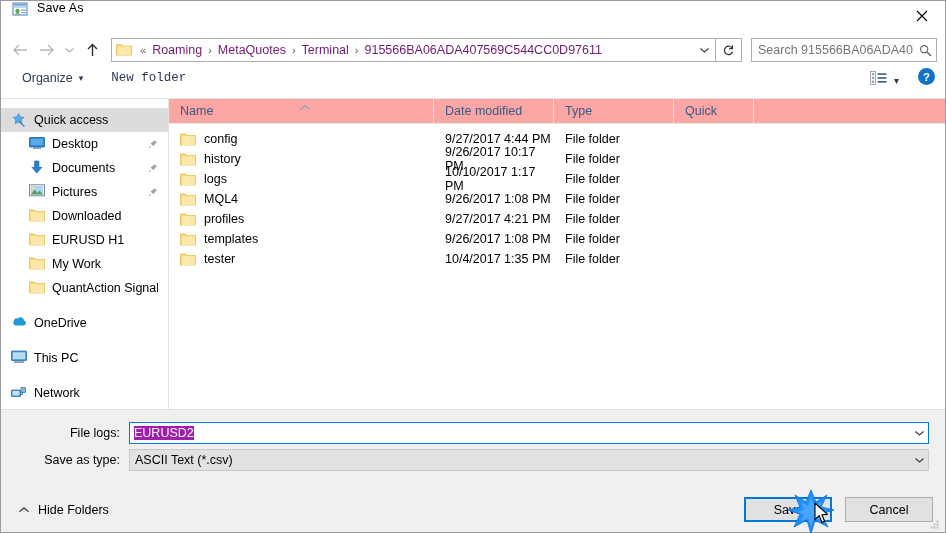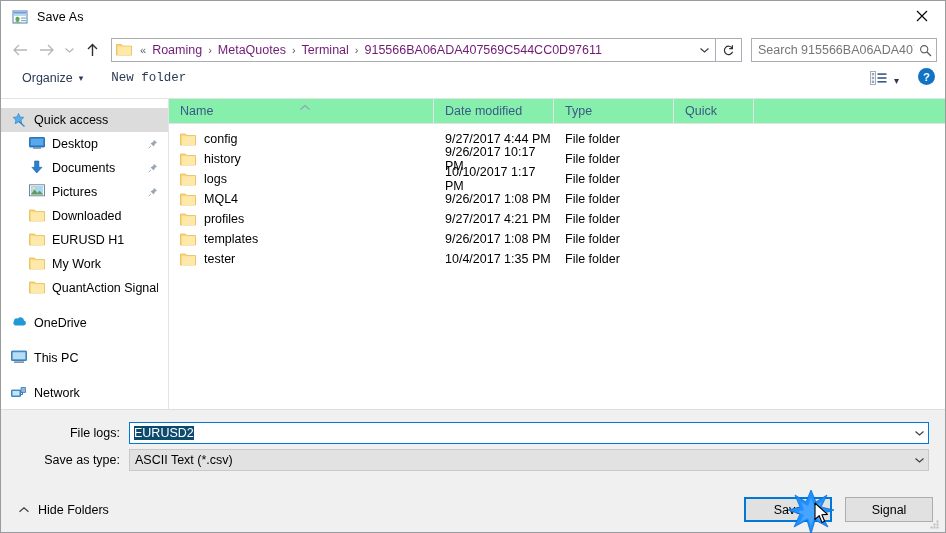--- a/index.html
+++ b/index.html
@@ -14,21 +14,21 @@
     width: 946px; height: 533px;
     background: #ffffff;
     border: 1px solid #999b9d;
     display: flex; flex-direction: column;
   }
 
   
   #titlebar {
     height: 31px; flex: 0 0 31px;
     background: #ffffff;
-    display: flex; align-items: center;
+    display: flex; align-items: flex-start;
     position: relative;
   }
   #title-icon {
     width: 16px; height: 16px;
     margin-left: 11px; margin-right: 9px;
     position: relative; flex: 0 0 16px;
   }
   #title-text {
     font-size: 12.5px; color: #000000;
     letter-spacing: 0.1px;
@@ -153,21 +153,21 @@
   .lvl1 { padding-left: 28px; }
   .grp { margin-top: 11px; }
 
   
   #filelist { flex: 1 1 auto; display: flex; flex-direction: column; min-width: 0; }
   #colheader {
     height: 25px; flex: 0 0 25px;
     display: flex; align-items: flex-end;
     border-bottom: 1px solid #e3e3e3;
     position: relative;
-    background: #86efac;
+    background: #fca5a5;
   }
   .col {
     font-size: 12.5px; color: #3a5a87;
     height: 24px; display: flex; align-items: center;
     padding-left: 11px;
     border-right: 1px solid #e3e3e3;
     flex: 0 0 auto; position: relative;
   }
   .col.cname  { width: 265px; }
   .col.cdate  { width: 120px; }
@@ -202,21 +202,21 @@
     font-size: 12.5px; color: #000000;
   }
   .combo {
     flex: 1 1 auto; height: 22px; margin-right: 16px;
     display: flex; align-items: center;
     min-width: 0;
   }
   #filename-combo { border: 1px solid #0078d7; background: #ffffff; }
   #filetype-combo { border: 1px solid #c9c9c9; background: #e2e2e2; }
   .combo-val { flex: 1 1 auto; font-size: 12.5px; padding-left: 4px; overflow: hidden; white-space: nowrap; }
-  #filename-value { background: #0c4a6e; color: #ffffff; display: inline; padding: 1px 0; }
+  #filename-value { background: #a21caf; color: #ffffff; display: inline; padding: 1px 0; }
   #filetype-value { color: #000000; padding-left: 5px; }
   .combo-arrow { width: 17px; flex: 0 0 17px; display: flex; align-items: center; justify-content: center; }
 
   
   #footer {
     flex: 0 0 45px; background: #f0f0f0;
     display: flex; align-items: center;
     position: relative; padding: 0 12px;
   }
   #hide-folders {
@@ -642,21 +642,21 @@
           <path d="M1.5 5.8 L6 1.8 L10.5 5.8" stroke="#404040" stroke-width="1.2" fill="none"></path>
         </svg>
       </span>
       <span>Hide Folders</span>
     </div>
     <div id="footer-spacer"></div>
     <div class="dlgbtn" id="save-btn">
       <span>Save</span>
     </div>
     <div class="dlgbtn" id="cancel-btn">
-      <span>Signal</span>
+      <span>Cancel</span>
     </div>
     <div id="grip">
       <svg width="13" height="13" viewBox="0 0 13 13">
         <rect x="8.5" y="3.5" width="2" height="2" fill="#bdbdbd"></rect>
         <rect x="5.5" y="6.5" width="2" height="2" fill="#bdbdbd"></rect>
         <rect x="8.5" y="6.5" width="2" height="2" fill="#bdbdbd"></rect>
         <rect x="2.5" y="9.5" width="2" height="2" fill="#bdbdbd"></rect>
         <rect x="5.5" y="9.5" width="2" height="2" fill="#bdbdbd"></rect>
         <rect x="8.5" y="9.5" width="2" height="2" fill="#bdbdbd"></rect>
       </svg>

